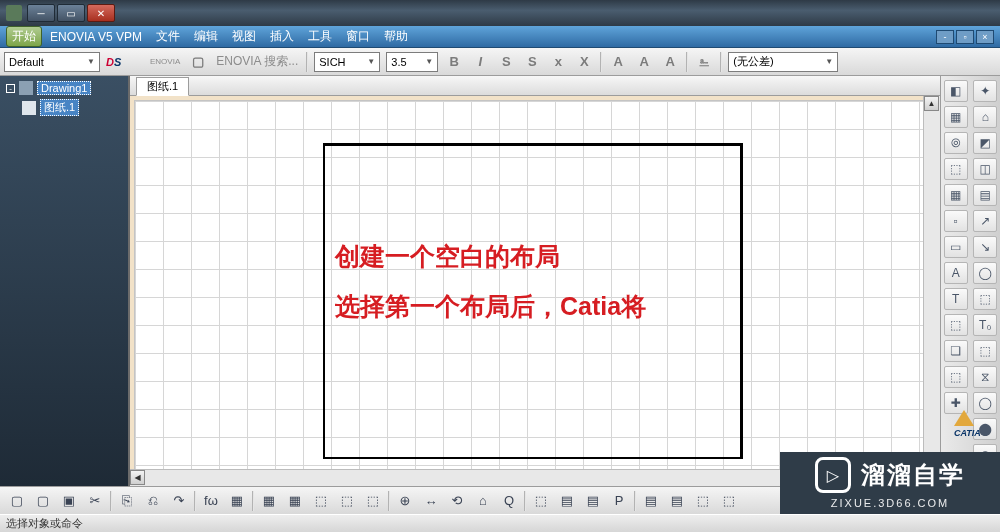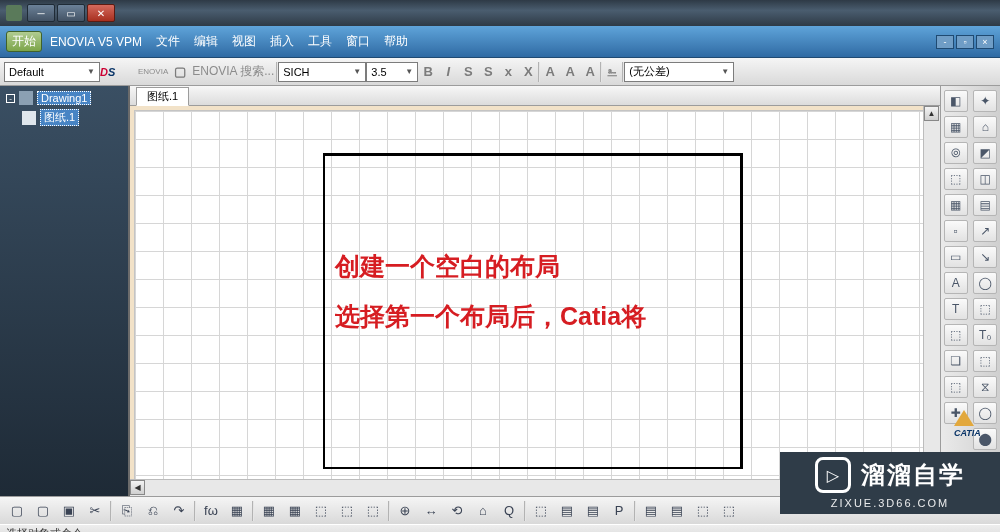--- a/index.html
+++ b/index.html
@@ -7,31 +7,31 @@
 
     
     .titlebar { height: 26px; background: linear-gradient(#2e3a46, #4a5d6f 40%, #2e3a46); color: #fff; display: flex; align-items: center; padding: 0 6px; font-size: 12px; }
     .titlebar .app-icon { width: 16px; height: 16px; background: #5a7a5a; margin-right: 5px; border-radius: 2px; }
     .titlebar .title { flex: 1; }
     .titlebar .winbtns { display: flex; gap: 2px; }
     .titlebar .winbtn { width: 28px; height: 18px; background: linear-gradient(#6b8198, #435365); border: 1px solid #1f2b36; border-radius: 2px; display: flex; align-items: center; justify-content: center; font-size: 10px; color: #fff; cursor: pointer; }
     .titlebar .winbtn.close { background: linear-gradient(#d46a5d, #a82f1f); border-color: #5c1b12; }
 
     
-    .menubar { height: 32px; background: linear-gradient(#5fa4da, #2f6aa3); color: #fff; display: flex; align-items: center; padding: 4px 6px; font-size: 12px; border-bottom: 1px solid #1f4a72; }
+    .menubar { height: 22px; background: linear-gradient(#5fa4da, #2f6aa3); color: #fff; display: flex; align-items: center; padding: 4px 6px; font-size: 12px; border-bottom: 1px solid #1f4a72; }
     .menubar .menubtn { padding: 2px 6px; margin-right: 2px; cursor: pointer; }
     .menubar .menubtn.active { background: linear-gradient(#b0cc91, #7da549); border: 1px solid #40622a; border-radius: 3px; padding: 1px 5px; }
     .menubar .spacer { flex: 1; }
     .menubar .mdi { width: 18px; height: 14px; background: #6f9dc6; border: 1px solid #1f4a72; margin-left: 2px; display: flex; align-items: center; justify-content: center; font-size: 9px; }
 
     
-    .toolbars { background: linear-gradient(#f5f5f5, #d9d9d9); border-bottom: 1px solid #9c9c9c; padding: 3px 4px; display: flex; align-items: center; font-size: 11px; height: 28px; }
+    .toolbars { background: linear-gradient(#f5f5f5, #d9d9d9); border-bottom: 1px solid #9c9c9c; padding: 3px 4px; display: flex; align-items: center; gap: 6px; font-size: 11px; height: 28px; }
     .tb-select { height: 20px; width: 96px; background: #fff; border: 1px solid #7c7c7c; font-size: 11px; padding: 0 4px; display: flex; align-items: center; justify-content: space-between; cursor: pointer; }
     .tb-select.small { width: 52px; justify-content: space-between; }
-    .tb-select.mid { width: 88px; }
+    .tb-select.mid { width: 66px; }
     .tb-select .arrow { font-size: 8px; color: #555; }
     .tb-logo { width: 36px; height: 20px; display: flex; align-items: center; color: #0a3568; font-weight: bold; font-style: italic; font-size: 11px; }
     .tb-grey { color: #8c8c8c; padding: 0 2px; }
     .tb-icon { width: 20px; height: 20px; display: flex; align-items: center; justify-content: center; color: #7c7c7c; font-size: 13px; font-weight: bold; cursor: pointer; border: 1px solid transparent; }
     .tb-sep { width: 2px; height: 20px; background: linear-gradient(to right, #999,#fff); }
 
     
     .main { display: flex; height: 410px; background: #d4d0c8; }
 
     

